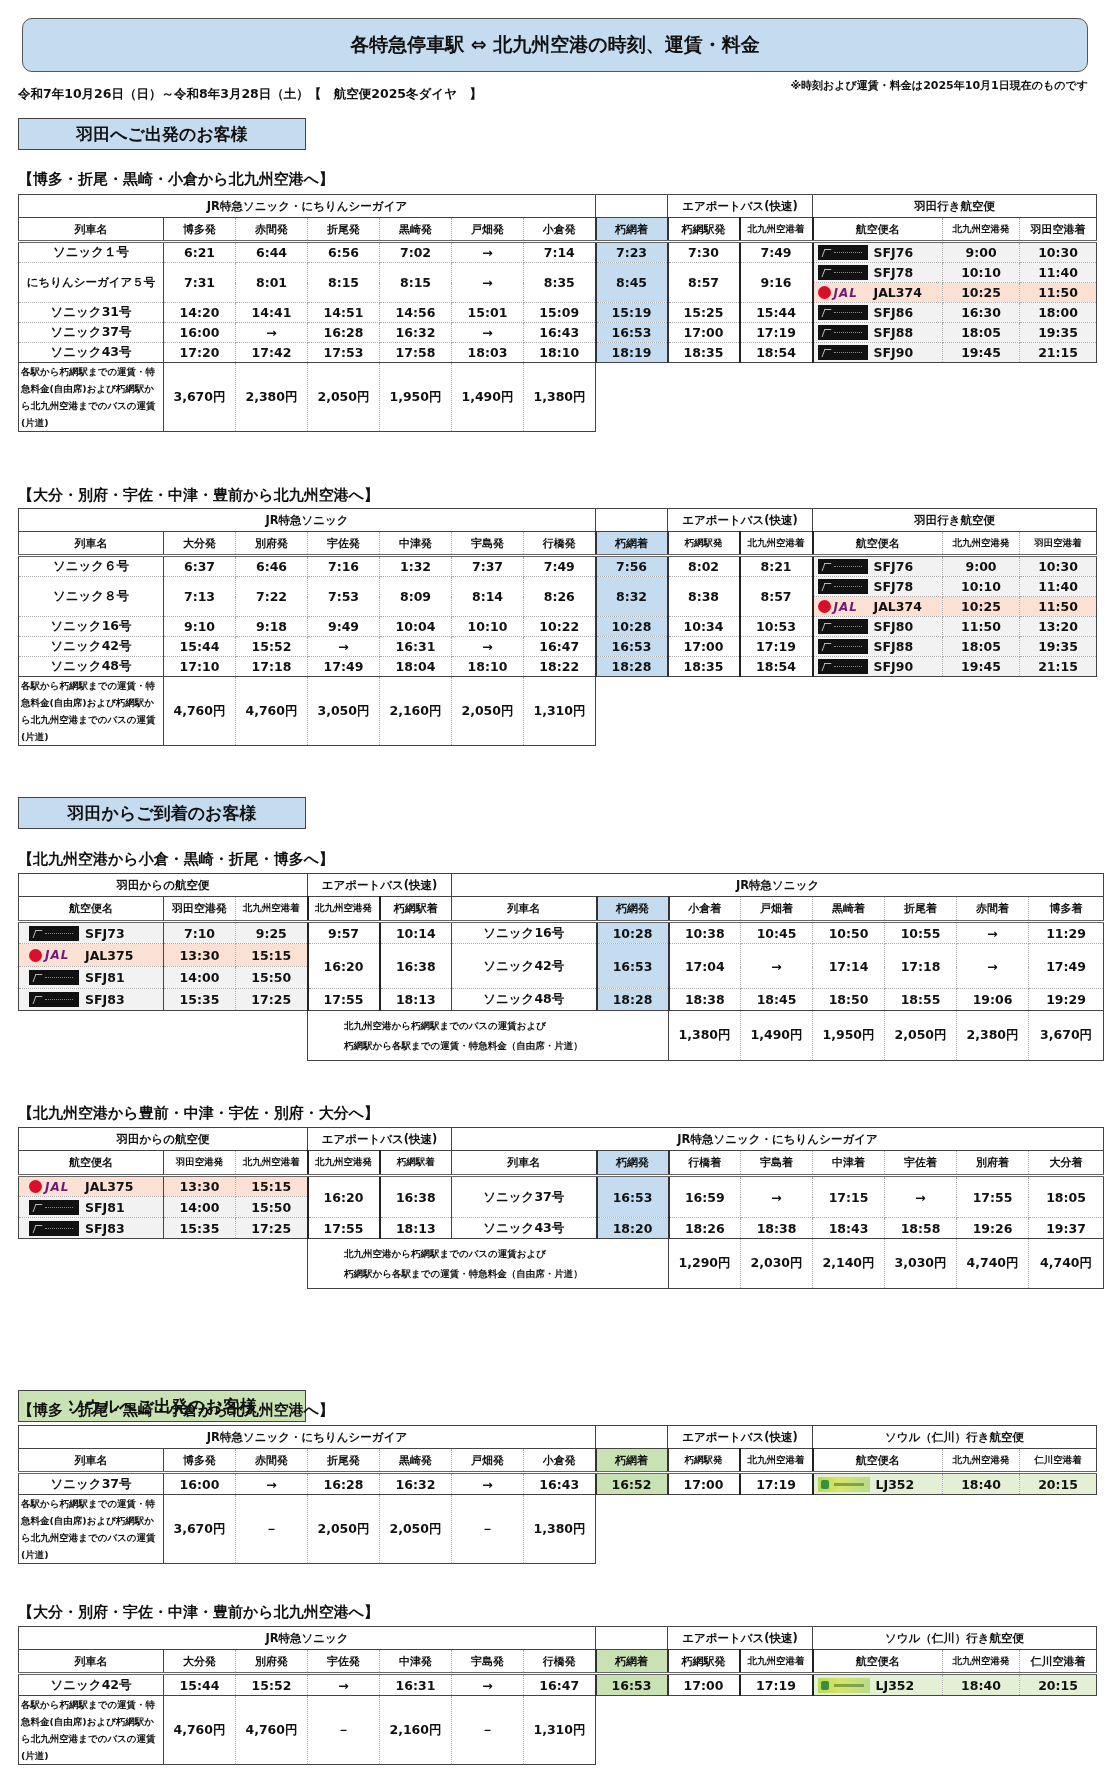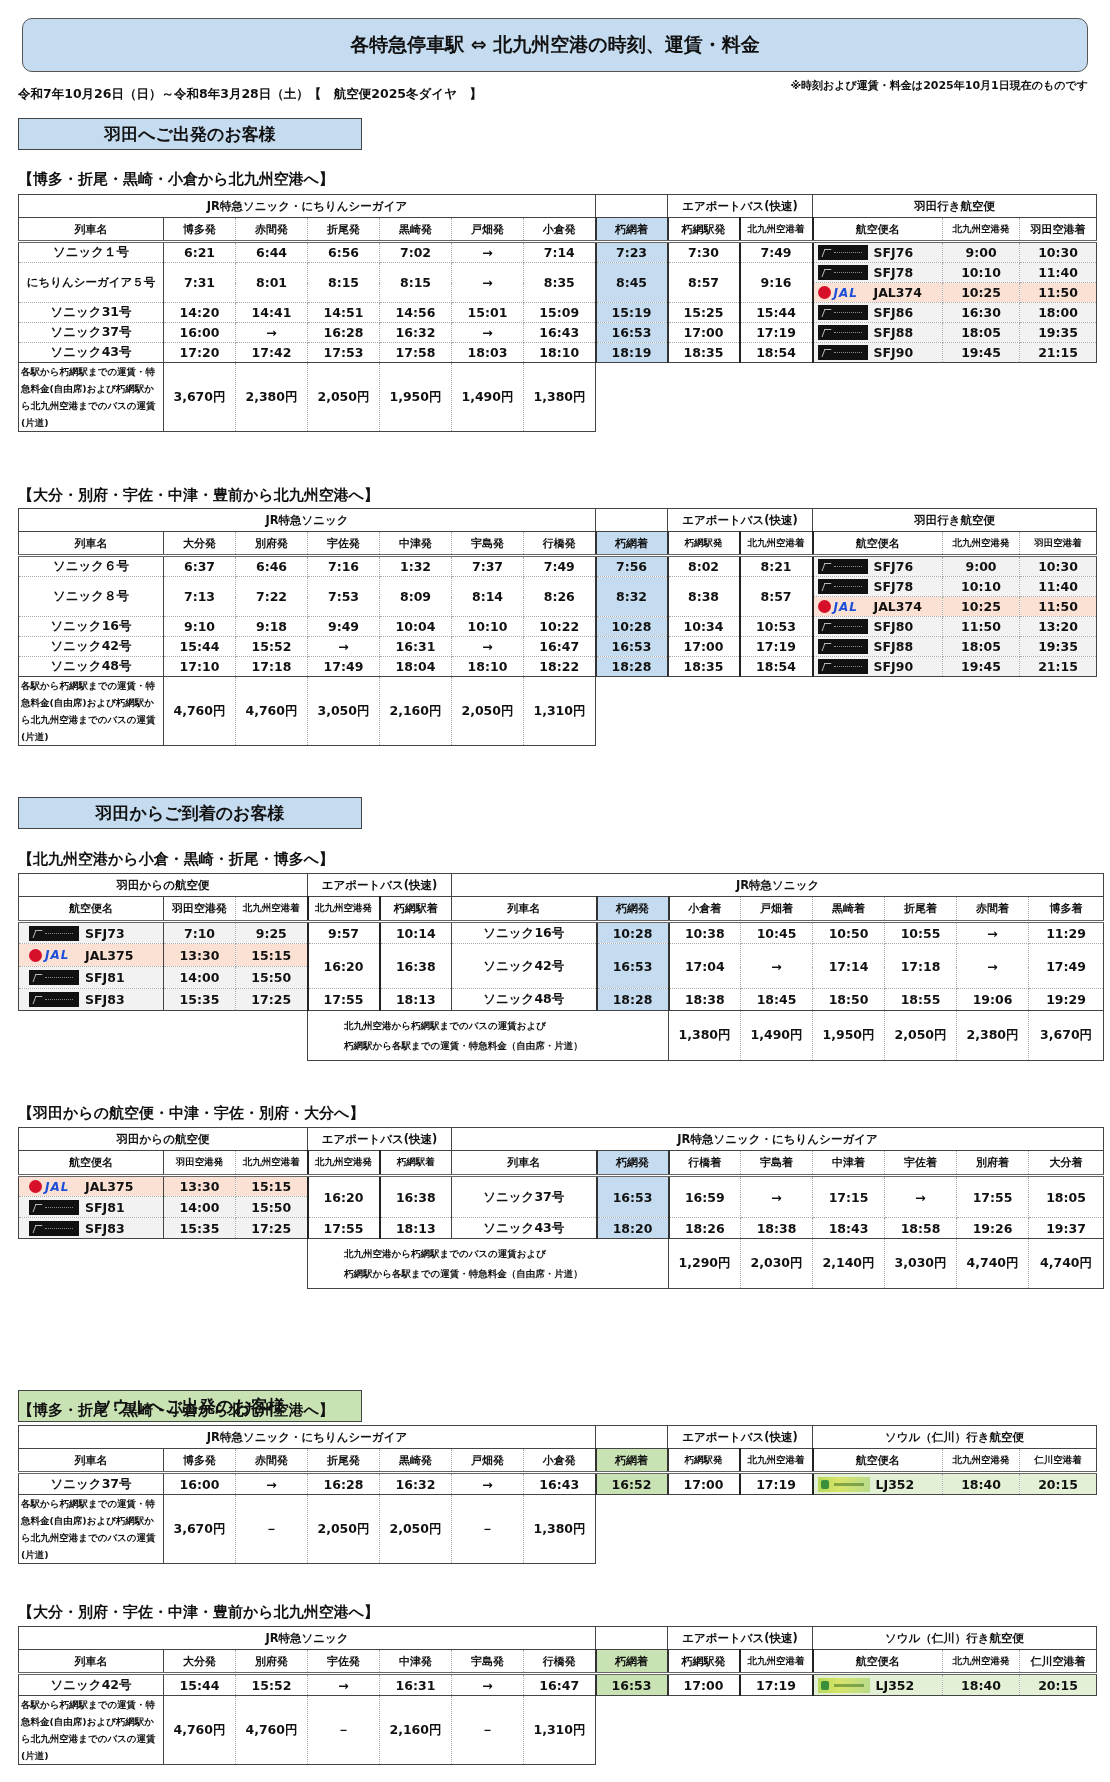--- a/index.html
+++ b/index.html
@@ -9,21 +9,21 @@
   .title-box {
     position: absolute; left: 22px; top: 18px; width: 1066px; height: 54px;
     background: #c5dcf0; border: 1px solid #555; border-radius: 10px;
     display: flex; align-items: center; justify-content: center;
     font-size: 19px; font-weight: bold;
   }
   .date-line { position: absolute; left: 18px; top: 86px; font-size: 12.5px; font-weight: bold; }
   .note-line { position: absolute; right: 22px; top: 78px; font-size: 11px; font-weight: bold; }
 
   .section-label {
-    position: absolute; left: 18px; width: 344px; height: 32px;
+    position: absolute; left: 18px; width: 288px; height: 32px;
     border: 1.5px solid #444; display: flex; align-items: center; justify-content: center;
     font-size: 17px; font-weight: bold;
   }
   .section-label.blue { background: #c5dcf0; }
   .section-label.green { background: #c8e2b4; }
 
   .table-title { position: absolute; left: 18px; font-size: 15px; font-weight: bold; }
 
   table.tt {
     position: absolute; border-collapse: collapse; table-layout: fixed;
@@ -52,21 +52,21 @@
   table.tt td.fare-last { border-bottom: 1.5px solid #444; border-right: 1.5px solid #444; }
   table.tt td.blank { border: none; }
   table.tt td.farenote { font-size: 9.5px; text-align: left; padding-left: 36px; line-height: 20px; border-left: 1.5px solid #444; border-bottom: 1.5px solid #444; border-top: 1px solid #444; white-space: normal; }
 
   .flt { display: flex; align-items: center; justify-content: flex-start; padding-left: 4px; gap: 6px; }
   .logo-sfj { display: inline-block; width: 50px; height: 15px; background: #111; position: relative; }
   .logo-sfj::before { content: ""; position: absolute; left: 5px; top: 4px; width: 6px; height: 7px; border-left: 1.5px solid #bbb; border-top: 1px solid #bbb; transform: skewX(-20deg); }
   .logo-sfj::after { content: ""; position: absolute; left: 16px; top: 7px; width: 28px; height: 0; border-top: 1px dotted #888; }
   .logo-jal { display: inline-flex; align-items: center; width: 50px; height: 15px; gap: 3px; }
   .logo-jal .crane { width: 13px; height: 13px; border-radius: 50%; background: #d7102a; display: inline-block; }
-  .logo-jal .jtxt { font-style: italic; font-weight: 900; font-size: 12px; letter-spacing: 1px; color: #1d4ed8; font-family: "DejaVu Sans", sans-serif; }
+  .logo-jal .jtxt { font-style: italic; font-weight: 900; font-size: 12px; letter-spacing: 1px; color: #701a75; font-family: "DejaVu Sans", sans-serif; }
   .logo-lj { display: inline-block; width: 52px; height: 15px; background: linear-gradient(90deg, #b7d95a, #d8e46a 40%, #b9db8a); position: relative; }
   .logo-lj::before { content: ""; position: absolute; left: 3px; top: 3px; width: 8px; height: 9px; background: #3a8f3a; border-radius: 2px; }
   .logo-lj::after { content: ""; position: absolute; left: 16px; top: 6px; width: 30px; height: 3px; background: #4d7b2a; opacity: .6; }
   .fcode { font-size: 12.5px; }
 </style>
 </head>
 <body>
 
 <div class="title-box">各特急停車駅 ⇔ 北九州空港の時刻、運賃・料金</div>
 <div class="date-line">令和7年10月26日（日）～令和8年3月28日（土）【　航空便2025冬ダイヤ　】</div>
@@ -532,21 +532,21 @@
     <td class="fare" style="border-left:1px solid #444">1,380円</td>
     <td class="fare">1,490円</td>
     <td class="fare">1,950円</td>
     <td class="fare">2,050円</td>
     <td class="fare">2,380円</td>
     <td class="fare-last">3,670円</td>
   </tr>
 </tbody>
   </table>
 
-<div class="table-title" style="top:1104px;">【羽田からの航空便・中津・宇佐・別府・大分へ】</div>
+<div class="table-title" style="top:1104px;">【北九州空港から豊前・中津・宇佐・別府・大分へ】</div>
 <table class="tt" style="left:18px; top:1127px; width:1075px;">
   <colgroup>
     <col style="width:145px">
       <col style="width:72px">
       <col style="width:72px">
       <col style="width:72px">
       <col style="width:72px">
       <col style="width:145px">
     <col style="width:72px">
       <col style="width:72px">

